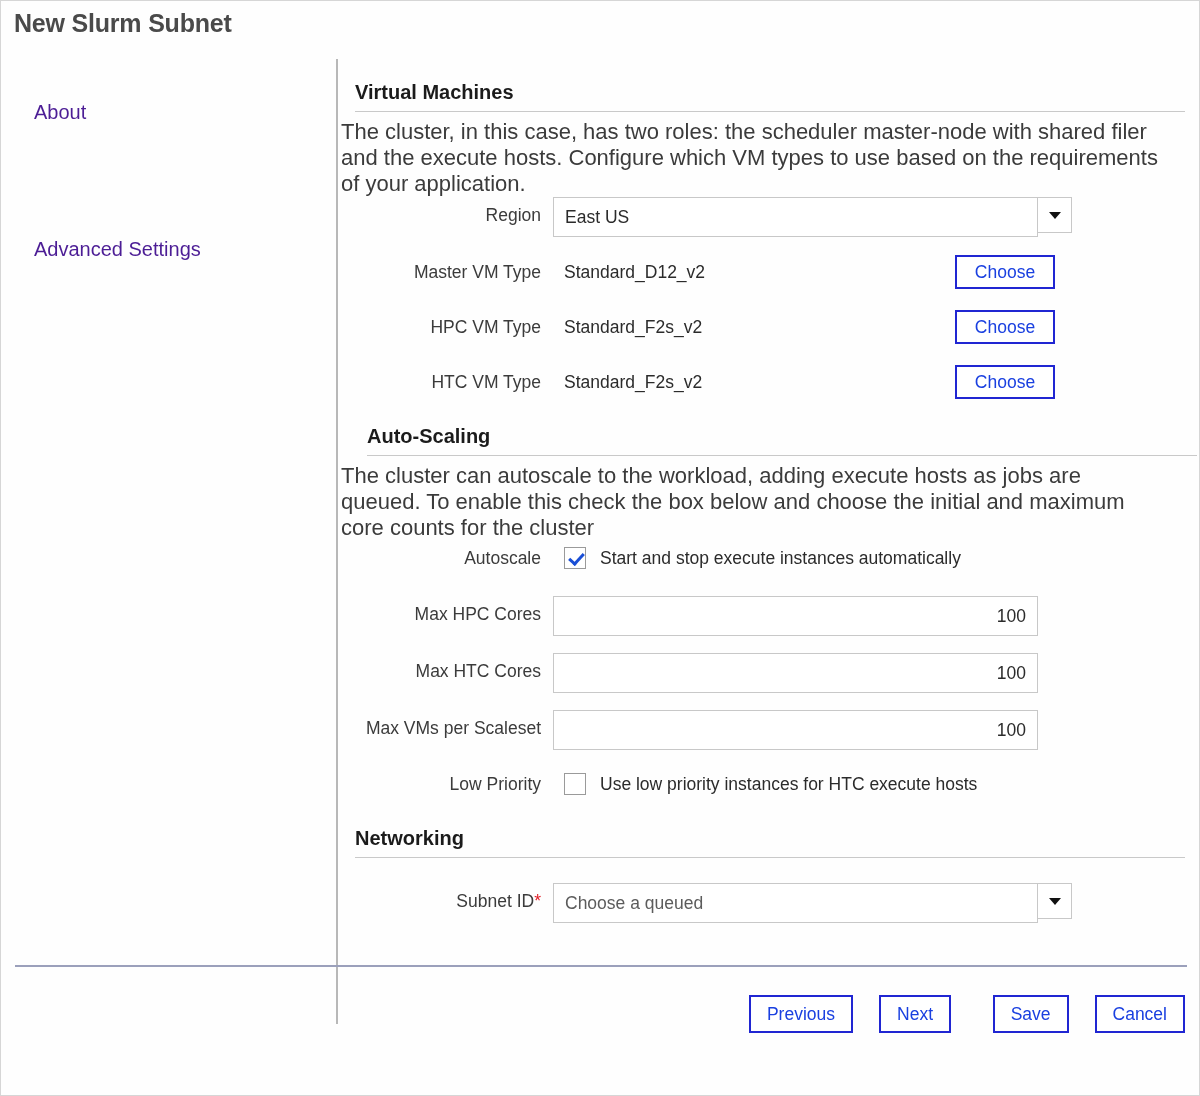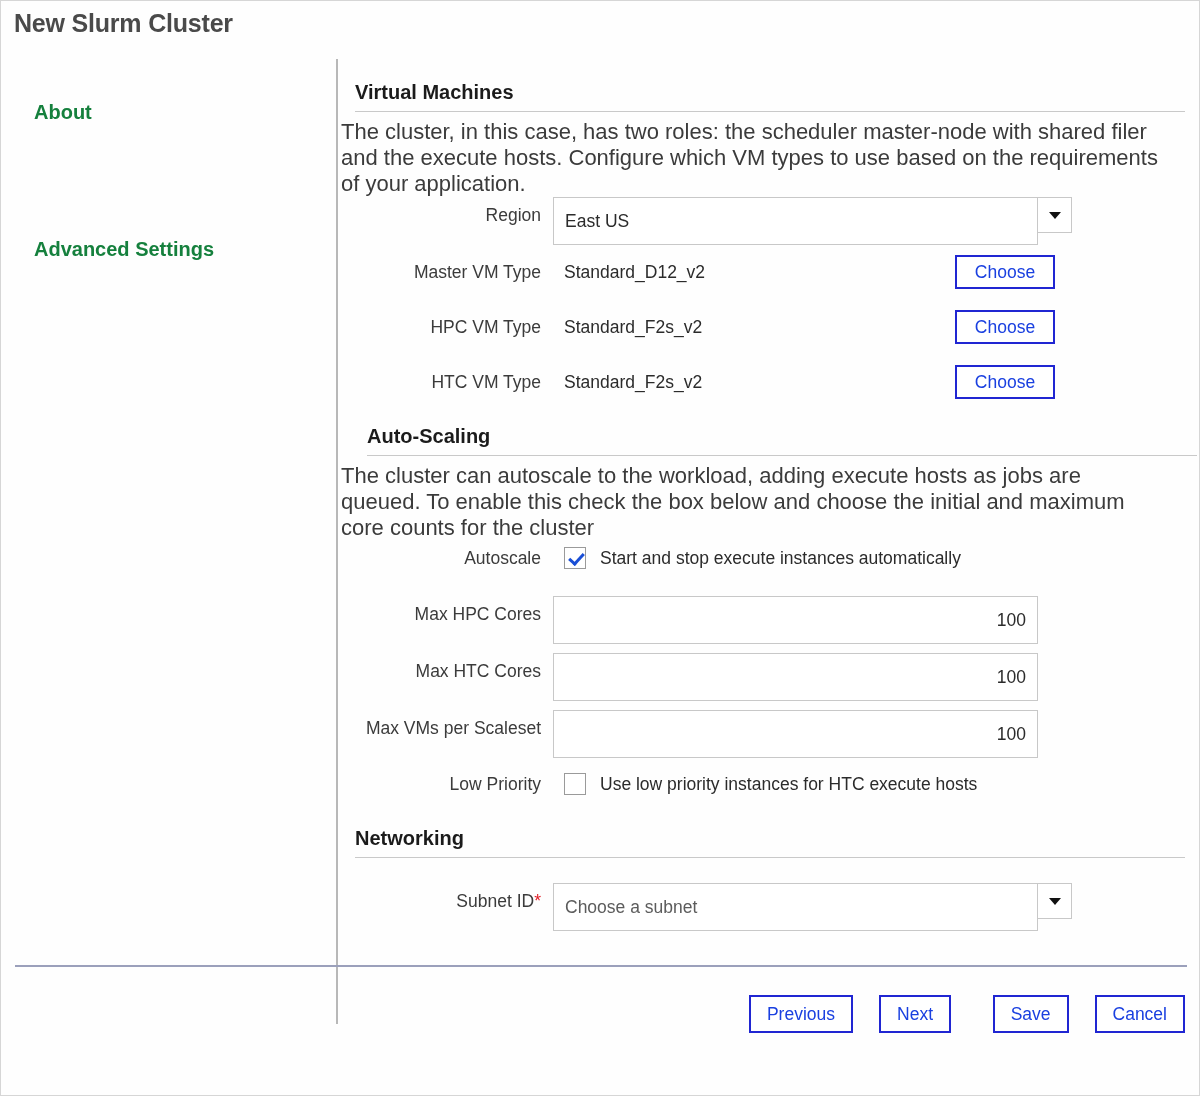--- a/index.html
+++ b/index.html
@@ -42,23 +42,22 @@
   }
   .nav-item {
     position: absolute;
     left: 8px;
     width: 328px;
     height: 62px;
     display: flex;
     align-items: center;
     padding-left: 22px;
     font-size: 20px;
-    color: #15803d;
+    color: #4c1d95;
     border: 2px solid transparent;
-    font-weight: bold;
   }
   .nav-item.selected {
     background: #cde4f7;
     border: 2px dashed #2b8ad6;
   }
   #nav-about    { top: 22px; }
   #nav-required { top: 89px; }
   #nav-advanced { top: 159px; }
 
   
@@ -115,21 +114,21 @@
 
   
   .control-wrap {
     display: flex;
     align-items: stretch;
     height: 36px;
     flex: none;
   }
   .text-input {
     width: 485px;
-    height: 48px;
+    height: 40px;
     border: 1px solid #c8c8c8;
     background: #ffffff;
     display: flex;
     align-items: center;
     padding: 0 11px;
     font-size: 17.5px;
     color: #2b2b2b;
   }
   .text-input.numeric {
     width: 485px;
@@ -223,21 +222,21 @@
   }
   #group-nav  { right: 248px; }
   #group-save { right: 14px; }
   .btn-footer { height: 38px; padding: 0 16px; }
 </style>
 </head>
 <body>
 
 <div class="app-frame">
 
-  <div class="page-title">New Slurm Cluster</div>
+  <div class="page-title">New Slurm Subnet</div>
 
   <div class="sidebar">
     <div class="nav-item" id="nav-about">
       <span>About</span>
     </div>
     <div class="nav-item" id="nav-advanced">
       <span>Advanced Settings</span>
     </div>
   </div>
 
@@ -308,21 +307,21 @@
       <div class="field-label">Low Priority</div>
       <div class="checkbox-box"></div>
       <div class="checkbox-caption">Use low priority instances for HTC execute hosts</div>
     </div>
 
     <div class="section-head" id="head-net">Networking</div>
 
     <div class="form-row" style="top:822px">
       <div class="field-label"><span>Subnet ID</span><span class="req-star">*</span></div>
       <div class="control-wrap">
-        <div class="text-input placeholder">Choose a subnet</div>
+        <div class="text-input placeholder">Choose a queued</div>
         <div class="dd-button">
           <span class="caret"></span>
         </div>
       </div>
     </div>
 
   </div>
 
   <div class="footer-rule"></div>
   <div class="footer">

